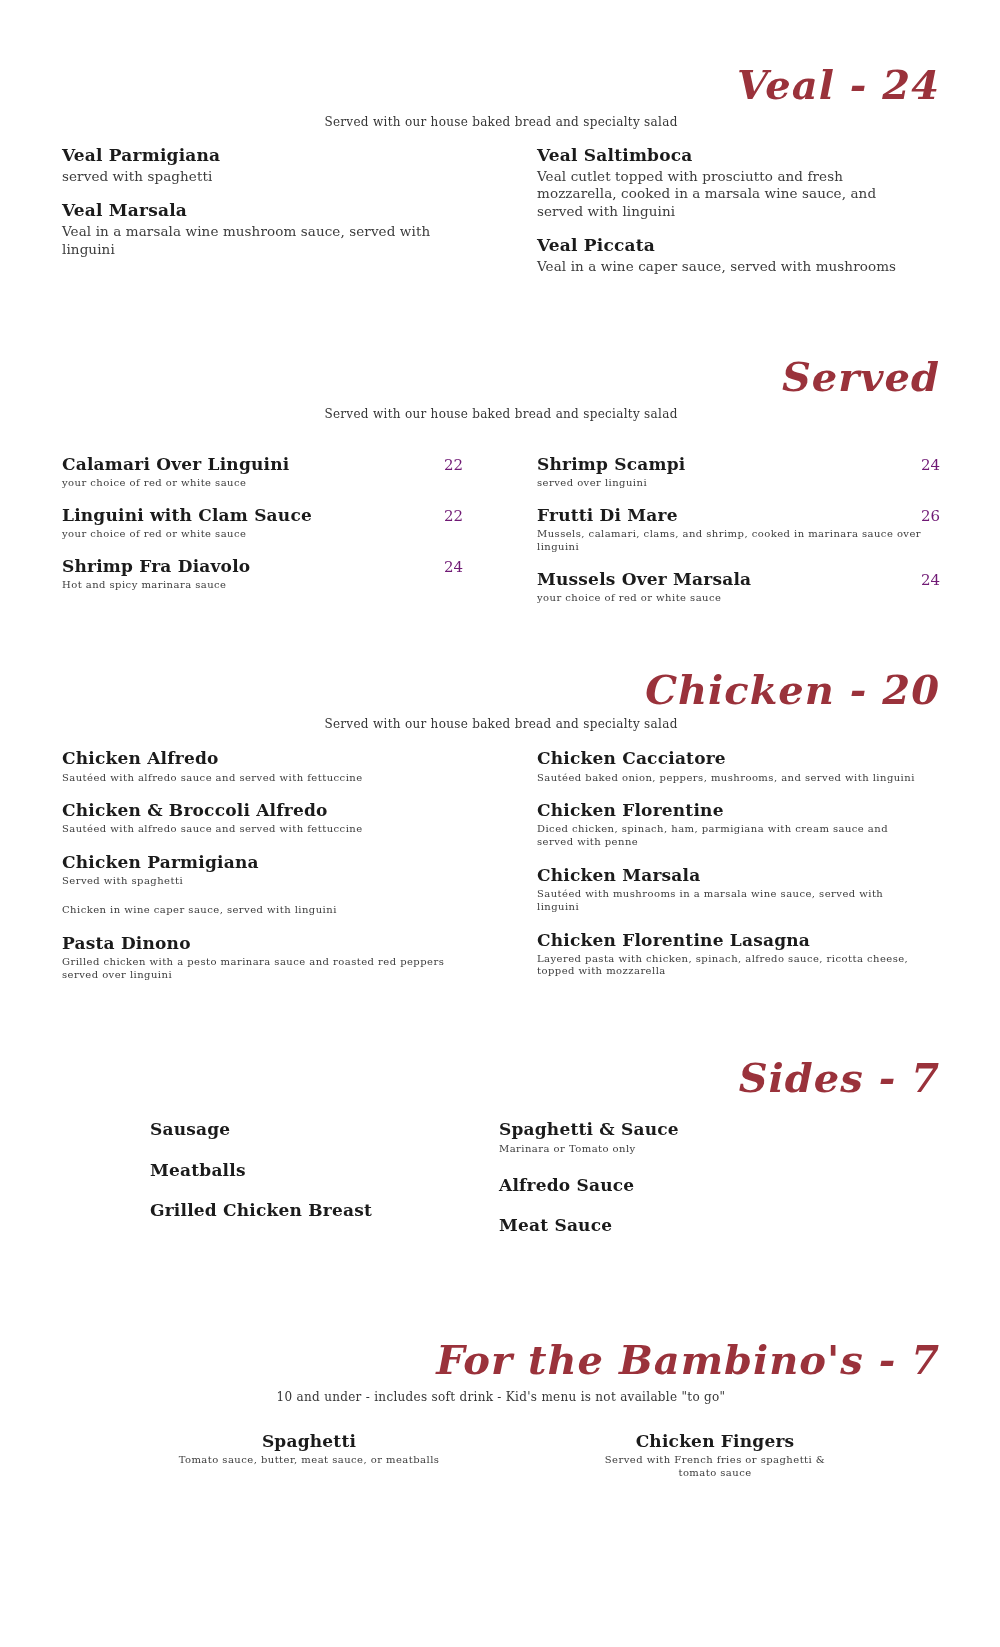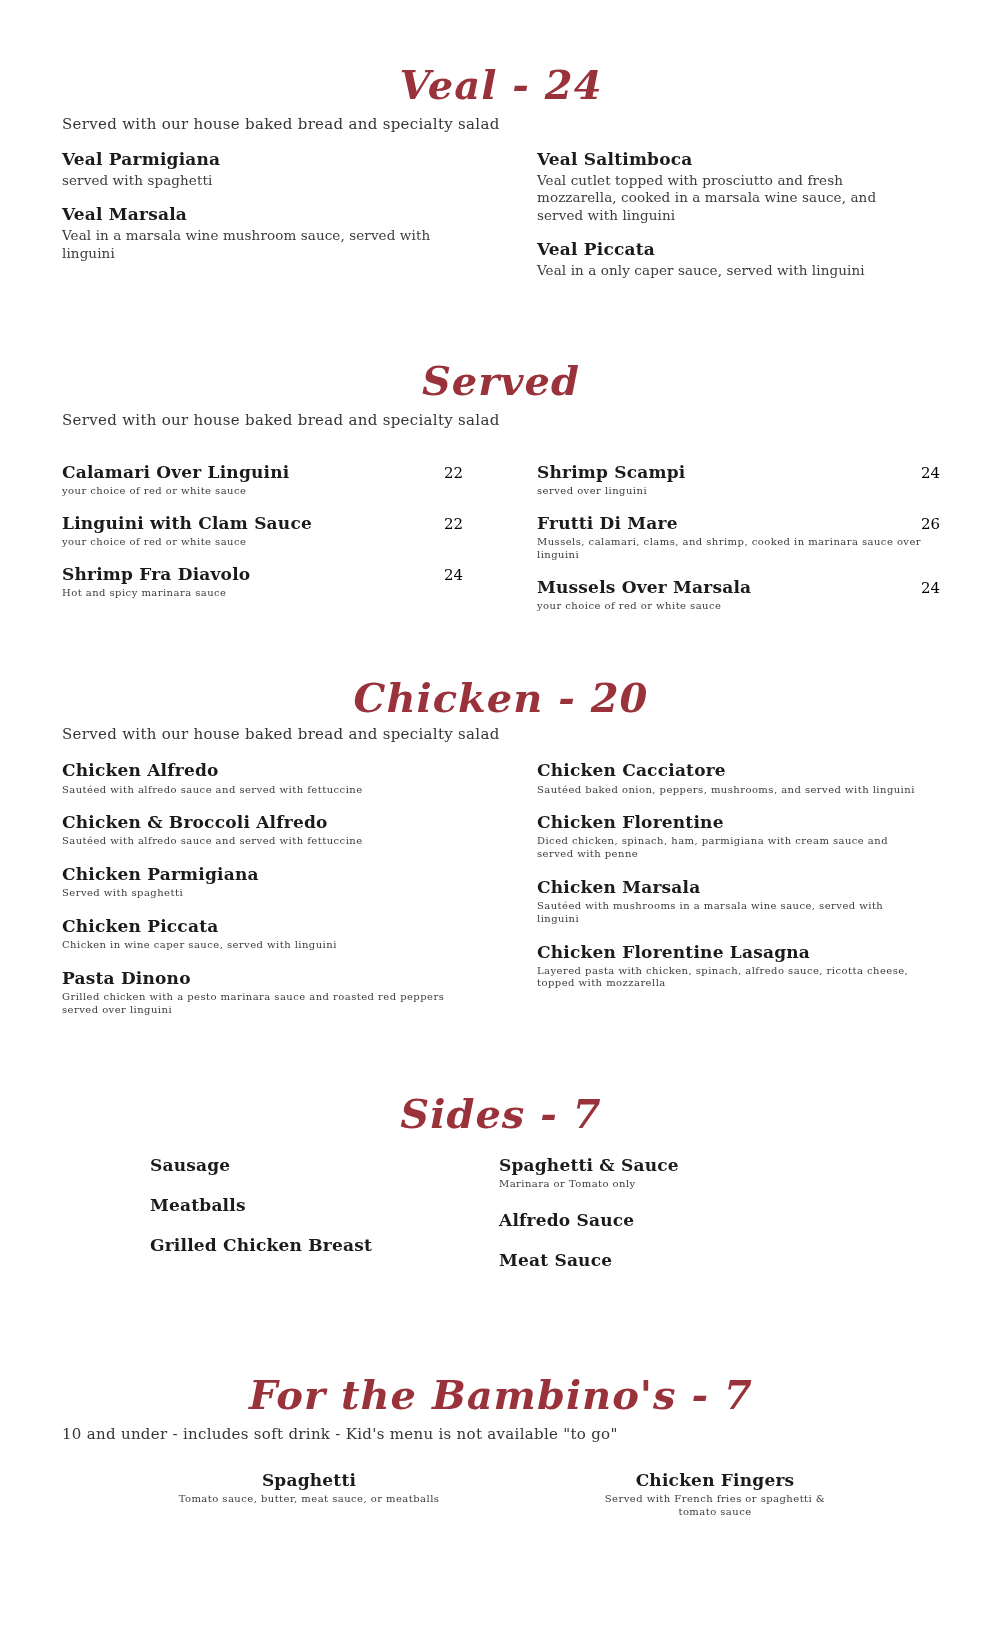--- a/index.html
+++ b/index.html
@@ -7,39 +7,39 @@
     width:1000px; height:1647px;
     background:#ffffff;
     font-family:"DejaVu Serif", serif;
     color:#1c1c1c;
     overflow:hidden;
   }
   .menu { width:878px; margin-left:62px; padding-top:60px; box-sizing:content-box; }
 
   .sec { }
   .title {
-    margin:0; text-align:center;
+    margin:0; text-align:right;
     font-family:"DejaVu Serif", serif;
     font-style:italic; font-weight:bold;
     font-size:40px; line-height:1.25;
     color:#9a323b; letter-spacing:1px;
   }
   .subtitle {
-    margin:5px 0 0; text-align:left;
-    font-size:15px; color:#353535; letter-spacing:0.3px;
+    margin:5px 0 0; text-align:center;
+    font-size:12px; color:#353535; letter-spacing:0.3px;
   }
   .cols { display:grid; grid-template-columns:401px 403px; column-gap:74px; }
   .col { min-width:0; }
   .item { margin-bottom:15px; }
   .row { display:flex; justify-content:space-between; align-items:baseline; }
   .name {
     font-size:17px; font-weight:bold; color:#1b1b1b;
     line-height:1.18; letter-spacing:0.2px;
   }
-  .price { font-size:15px; color:#000000; padding-left:8px;text-align:center; }
+  .price { font-size:15px; color:#701a75; padding-left:8px;text-align:center; }
   .desc {
     margin:3px 0 0; font-size:10px; line-height:1.28;
     color:#3c3c3c; letter-spacing:0.45px; max-width:390px;
   }
 
   
   .sec-veal .cols { margin-top:16px; }
   .sec-veal .desc { font-size:13.5px; letter-spacing:0.1px; max-width:382px; }
 
   
@@ -95,21 +95,21 @@
         <div class="item">
           <div class="row">
               <span class="name">Veal Saltimboca</span>
             </div>
           <p class="desc">Veal cutlet topped with prosciutto and fresh mozzarella, cooked in a marsala wine sauce, and served with linguini</p>
         </div>
         <div class="item">
           <div class="row">
               <span class="name">Veal Piccata</span>
             </div>
-          <p class="desc">Veal in a only caper sauce, served with linguini</p>
+          <p class="desc">Veal in a wine caper sauce, served with mushrooms</p>
         </div>
       </div>
     </div>
   </section>
 
   <section class="sec sec-seafood">
     <h1 class="title">Served</h1>
     <p class="subtitle">Served with our house baked bread and specialty salad</p>
     <div class="cols">
       <div class="col col-0">
@@ -178,23 +178,20 @@
             </div>
           <p class="desc">Sautéed with alfredo sauce  and served with fettuccine</p>
         </div>
         <div class="item">
           <div class="row">
               <span class="name">Chicken Parmigiana</span>
             </div>
           <p class="desc">Served with spaghetti</p>
         </div>
         <div class="item">
-          <div class="row">
-              <span class="name">Chicken Piccata</span>
-            </div>
           <p class="desc">Chicken in wine caper sauce, served with linguini</p>
         </div>
         <div class="item">
           <div class="row">
               <span class="name">Pasta Dinono</span>
             </div>
           <p class="desc">Grilled chicken with a pesto marinara sauce and roasted red peppers served over linguini</p>
         </div>
       </div>
       <div class="col col-1">

